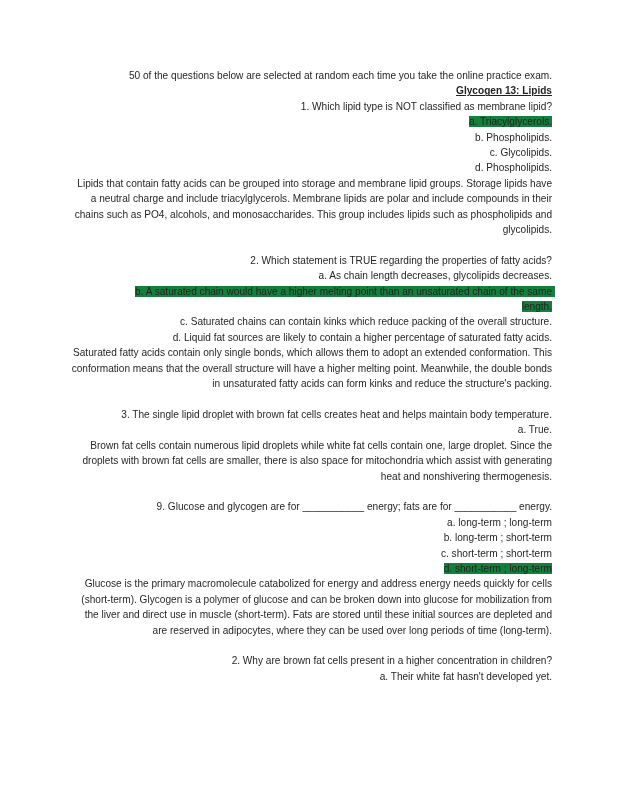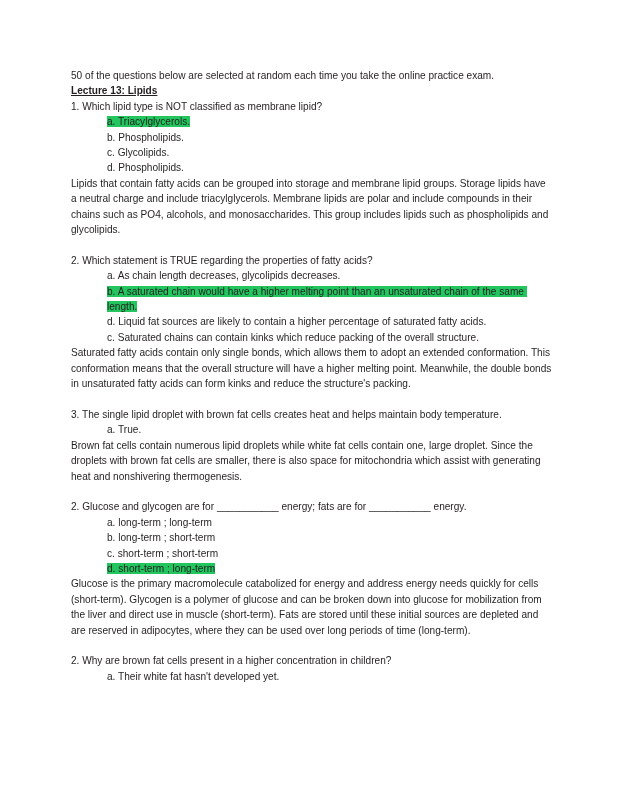--- a/index.html
+++ b/index.html
@@ -27,75 +27,76 @@
     top: 68px;
     width: 481px;
     font-size: 10.1px;
     line-height: 15.4px;
   }
   .line {
     white-space: pre-wrap;
   }
   .para {
     margin: 0;
+    text-align: right;
   }
   .spacer {
     height: 15.4px;
   }
   .heading {
     font-weight: bold;
     text-decoration: underline;
     display: inline-block;
   }
   
   .answer-wrap {
     padding-left: 36px;
     text-indent: 0;
   }
   .hl {
-    background-color: #22c55e;
+    background-color: #15803d;
     box-decoration-break: clone;
     -webkit-box-decoration-break: clone;
   }
 </style>
 </head>
 <body>
 
 <div class="page">
   <div class="doc-body">
 
     <div class="para line">50 of the questions below are selected at random each time you take the online practice exam.</div>
 
-    <div class="para"><span class="heading">Lecture 13: Lipids</span></div>
+    <div class="para"><span class="heading">Glycogen 13: Lipids</span></div>
 
     <div class="para line">1. Which lipid type is NOT classified as membrane lipid?</div>
     <div class="para line answer-wrap"><span class="hl">a. Triacylglycerols.</span></div>
     <div class="para line answer-wrap"><span>b. Phospholipids.</span></div>
     <div class="para line answer-wrap"><span>c. Glycolipids.</span></div>
     <div class="para line answer-wrap"><span>d. Phospholipids.</span></div>
     <div class="para line">Lipids that contain fatty acids can be grouped into storage and membrane lipid groups. Storage lipids have a neutral charge and include triacylglycerols. Membrane lipids are polar and include compounds in their chains such as PO4, alcohols, and monosaccharides. This group includes lipids such as phospholipids and glycolipids.</div>
 
     <div class="spacer"></div>
 
     <div class="para line">2. Which statement is TRUE regarding the properties of fatty acids?</div>
     <div class="para line answer-wrap"><span>a. As chain length decreases, glycolipids decreases.</span></div>
     <div class="para line answer-wrap"><span class="hl">b. A saturated chain would have a higher melting point than an unsaturated chain of the same length.</span></div>
+    <div class="para line answer-wrap"><span>c. Saturated chains can contain kinks which reduce packing of the overall structure.</span></div>
     <div class="para line answer-wrap"><span>d. Liquid fat sources are likely to contain a higher percentage of saturated fatty acids.</span></div>
-    <div class="para line answer-wrap"><span>c. Saturated chains can contain kinks which reduce packing of the overall structure.</span></div>
     <div class="para line">Saturated fatty acids contain only single bonds, which allows them to adopt an extended conformation. This conformation means that the overall structure will have a higher melting point. Meanwhile, the double bonds in unsaturated fatty acids can form kinks and reduce the structure's packing.</div>
 
     <div class="spacer"></div>
 
     <div class="para line">3. The single lipid droplet with brown fat cells creates heat and helps maintain body temperature.</div>
     <div class="para line answer-wrap"><span>a. True.</span></div>
     <div class="para line">Brown fat cells contain numerous lipid droplets while white fat cells contain one, large droplet. Since the droplets with brown fat cells are smaller, there is also space for mitochondria which assist with generating heat and nonshivering thermogenesis.</div>
 
     <div class="spacer"></div>
 
-    <div class="para line">2. Glucose and glycogen are for ___________ energy; fats are for ___________ energy.</div>
+    <div class="para line">9. Glucose and glycogen are for ___________ energy; fats are for ___________ energy.</div>
     <div class="para line answer-wrap"><span>a. long-term ; long-term</span></div>
     <div class="para line answer-wrap"><span>b. long-term ; short-term</span></div>
     <div class="para line answer-wrap"><span>c. short-term ; short-term</span></div>
     <div class="para line answer-wrap"><span class="hl">d. short-term ; long-term</span></div>
     <div class="para line">Glucose is the primary macromolecule catabolized for energy and address energy needs quickly for cells (short-term). Glycogen is a polymer of glucose and can be broken down into glucose for mobilization from the liver and direct use in muscle (short-term). Fats are stored until these initial sources are depleted and are reserved in adipocytes, where they can be used over long periods of time (long-term).</div>
 
     <div class="spacer"></div>
 
     <div class="para line">2. Why are brown fat cells present in a higher concentration in children?</div>
     <div class="para line answer-wrap"><span>a. Their white fat hasn't developed yet.</span></div>

